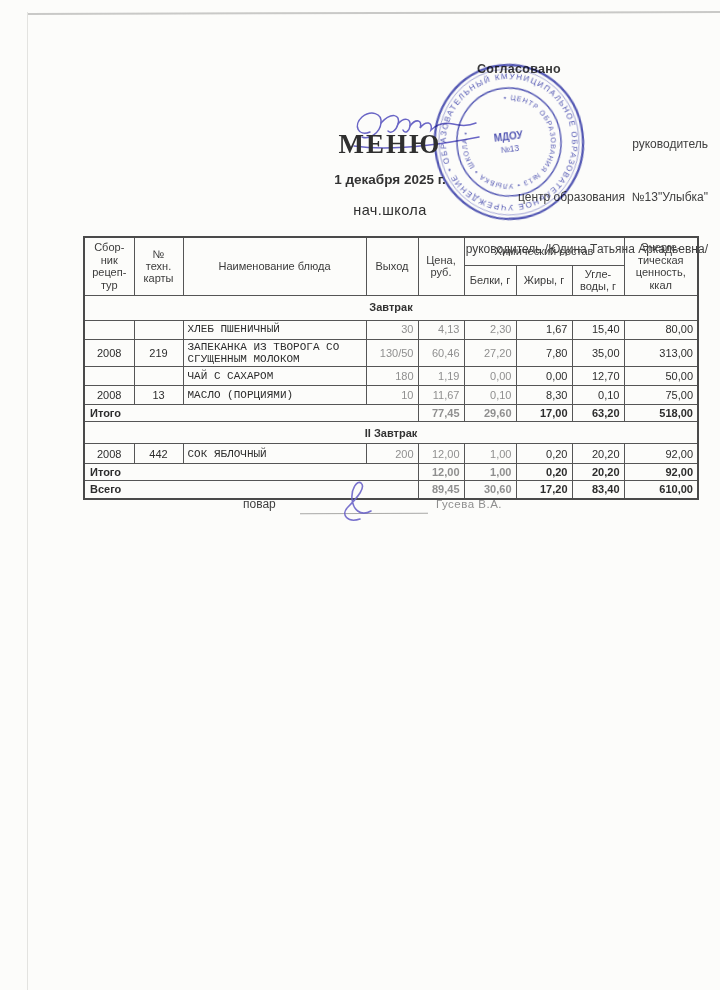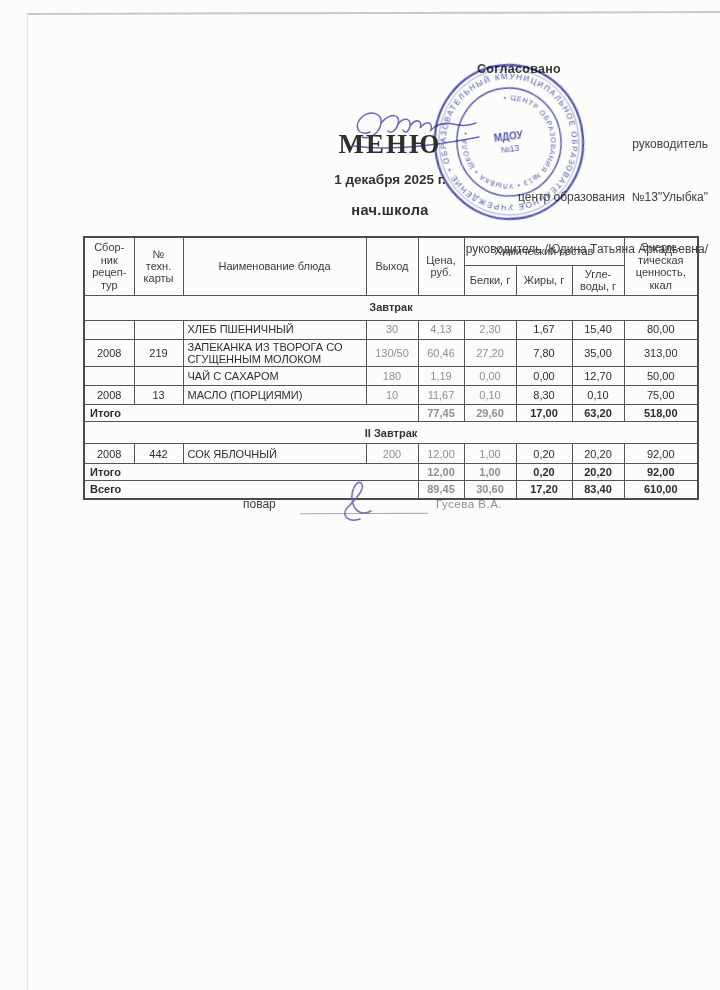--- a/index.html
+++ b/index.html
@@ -20,33 +20,33 @@
     text-align:right;font-size:12px;line-height:17.5px;color:#404040;white-space:pre;}
   .sig-main{position:absolute;left:348px;top:106px;}
   .stamp{position:absolute;left:430px;top:60px;mix-blend-mode:multiply;opacity:.88;
     filter:blur(.45px);transform:rotate(-7deg);}
   .title{position:absolute;left:290px;top:129px;width:200px;text-align:center;
     font-family:"Liberation Serif", serif;font-weight:bold;font-size:27px;
     letter-spacing:2px;color:#2f2f2f;}
   .date{position:absolute;left:290px;top:172px;width:200px;text-align:center;
     font-weight:bold;font-size:13.5px;color:#333;}
   .subtitle{position:absolute;left:290px;top:202px;width:200px;text-align:center;
-    font-weight:bold;font-size:14.5px;letter-spacing:.4px;color:#2e2e2e;}
+    font-weight:normal;font-size:14.5px;letter-spacing:.4px;color:#2e2e2e;}
   table.menu{position:absolute;left:83px;top:236px;width:614px;
     border-collapse:collapse;table-layout:fixed;
     border:2px solid #4a4a4a;}
   table.menu th, table.menu td{
     border:1px solid #555;font-size:11px;line-height:1.13;
     padding:1px 4px;vertical-align:middle;overflow:hidden;}
   table.menu th{text-align:center;font-weight:normal;white-space:pre-line;color:#3b3b3b;}
   .b{font-weight:bold;}
   .faint{color:#8f8f8f;}
-  .num{text-align:center;padding-right:7px;}
+  .num{text-align:right;padding-right:7px;}
   .ctr{text-align:center;}
-  .dish{text-align:left;padding-left:4px;}
+  .dish{text-align:left;padding-left:4px;font-family:Liberation Mono, monospace;}
   .sec td{font-size:13px;font-weight:bold;text-align:center;color:#333;}
   .tot td{font-weight:bold;}
   .tot .lbl{text-align:left;padding-left:5px;margin-top:24px;}
   .cook-label{position:absolute;left:243px;top:497px;font-size:12px;color:#3f3f3f;}
   .cook-line{position:absolute;left:300px;top:513px;width:128px;height:0;
     border-top:1.3px solid #9a9a98;opacity:.85;transform:rotate(-0.3deg);}
   .sig-cook{position:absolute;left:330px;top:479px;}
   .cook-name{position:absolute;left:436px;top:498px;font-size:11.5px;
     color:#8f8f8f;letter-spacing:.5px;}
 </style>

